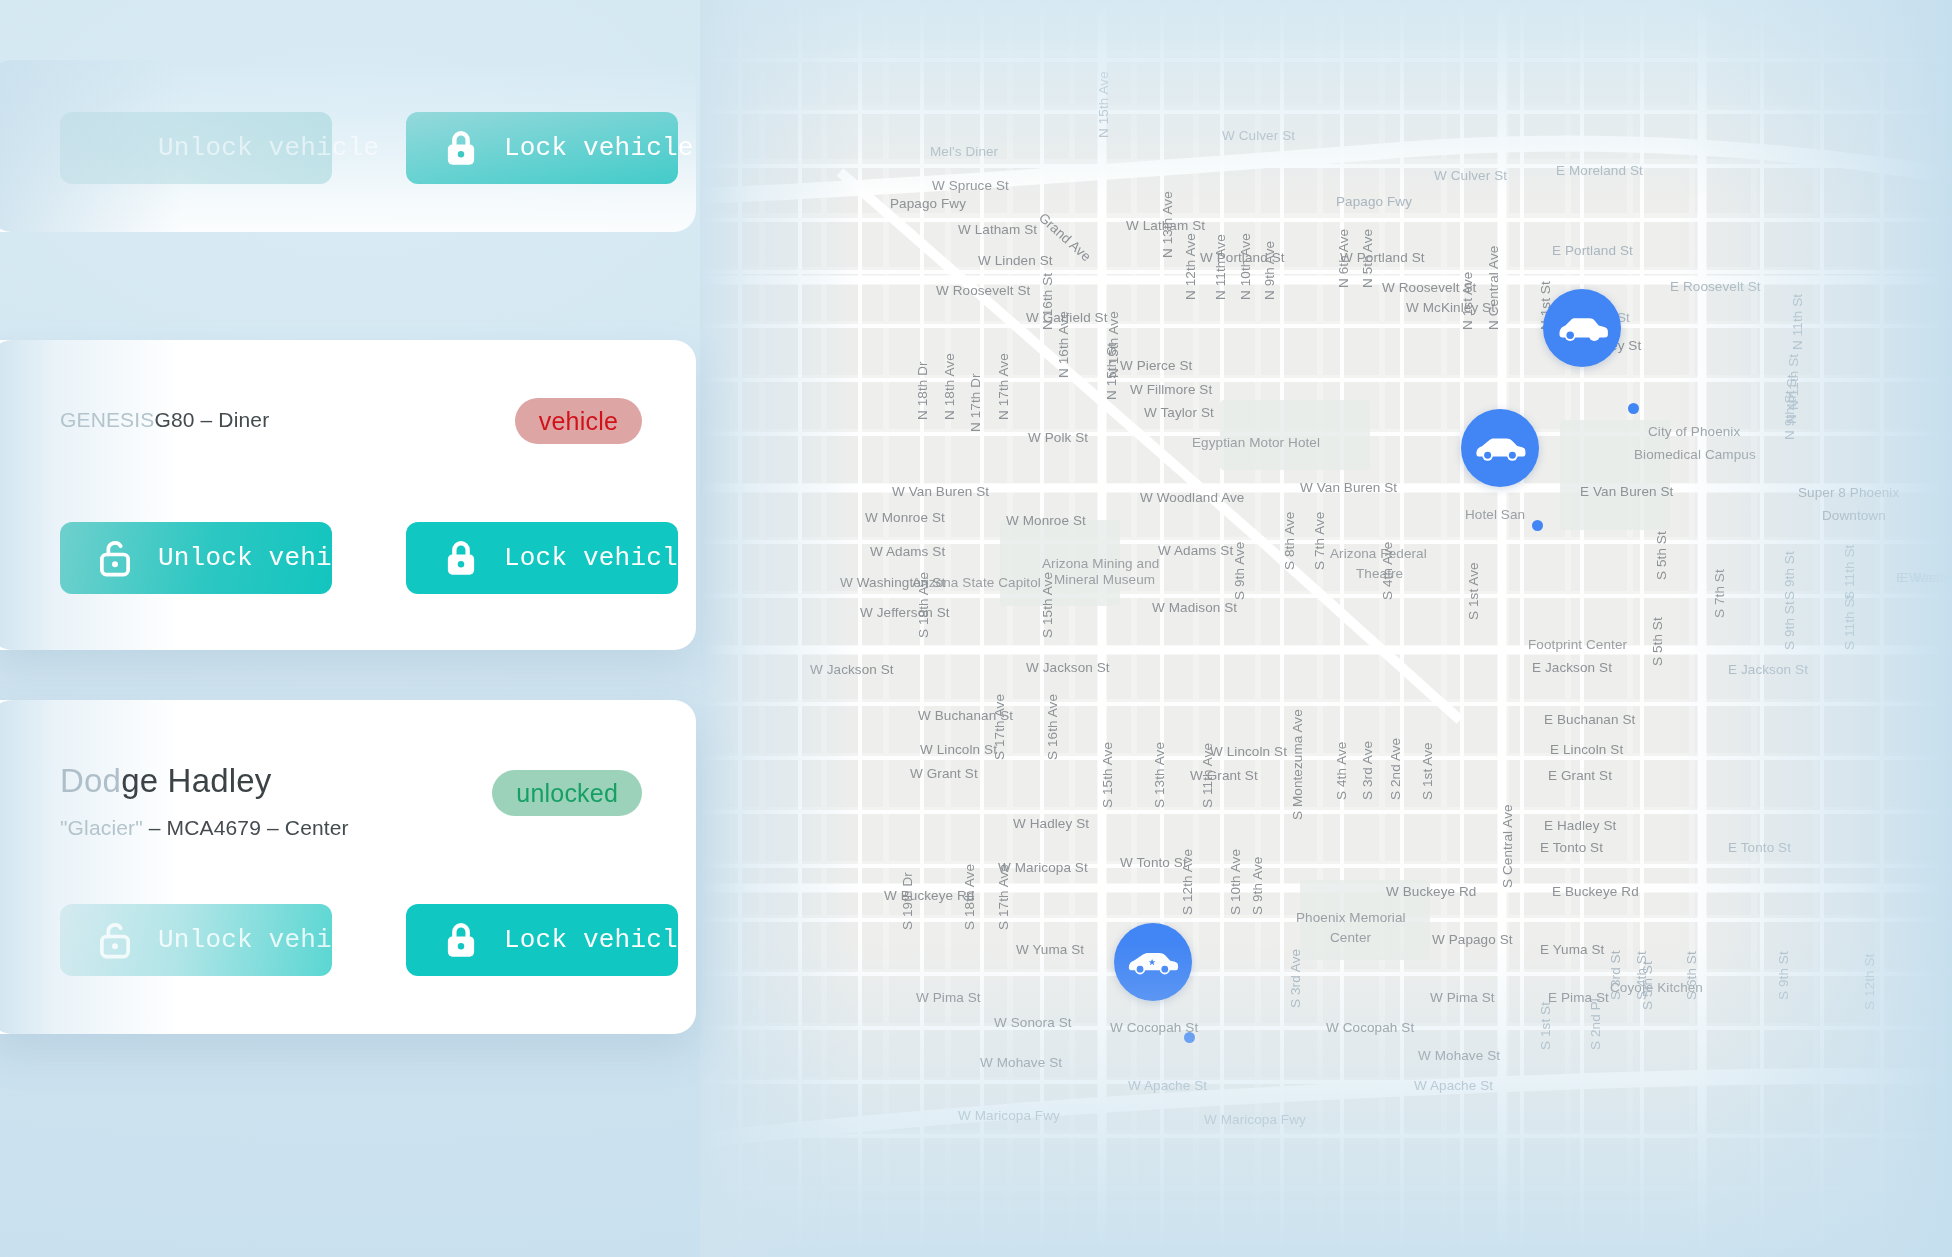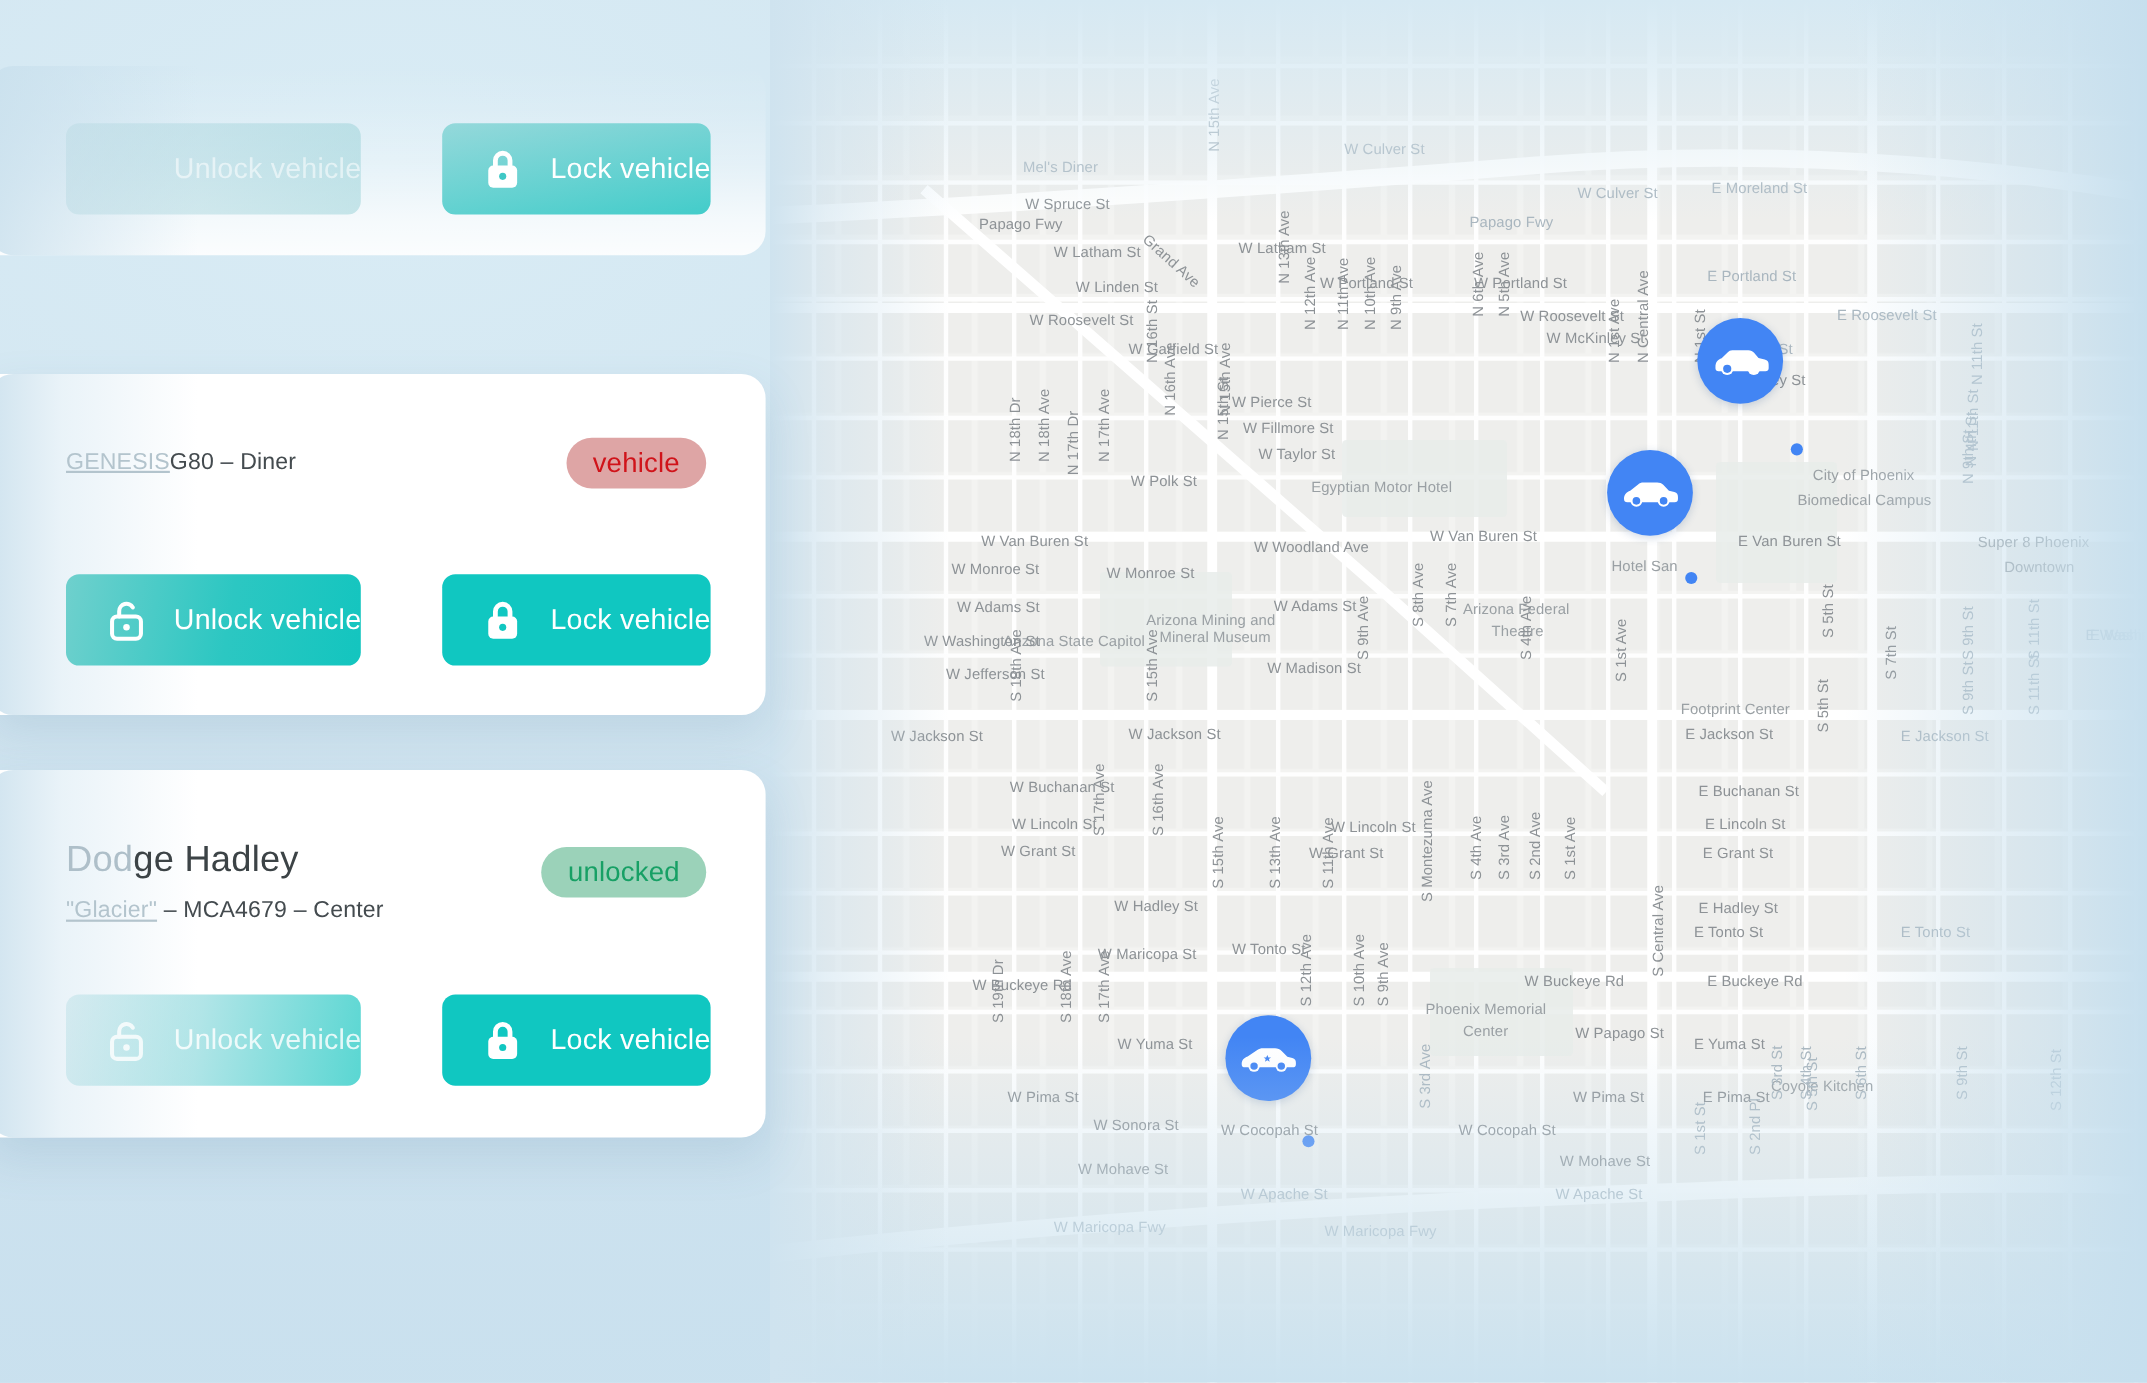--- a/index.html
+++ b/index.html
@@ -119,21 +119,21 @@
     letter-spacing:.2px;
   }
   .card-title .ghost { color:#aebfc9; }
 
   .card-sub {
     margin-top:16px;
     font-size:21px;
     color:#444b4f;
     letter-spacing:.15px;
   }
-  .card-sub .ghost { color:#b3c4cd;text-decoration:underline; }
+  .card-sub .ghost { color:#b3c4cd; }
 
   .badge {
     position:absolute;
     display:flex; align-items:center; justify-content:center;
     height:46px;
     padding:0 24px;
     border-radius:23px;
     font-size:25px;
     letter-spacing:.2px;
   }
@@ -144,26 +144,26 @@
     position:absolute;
     left:0; right:0;
     display:flex;
     gap:74px;
     padding:0 70px;
     z-index:2;
   }
   .btn {
     position:relative;
     display:flex; align-items:center;
-    height:83px;
+    height:72px;
     border:none;
     border-radius:12px;
     cursor:pointer;
     padding:0 0 0 34px;
-    font-family:Liberation Sans, sans-serif;
+    font-family:Liberation Mono, monospace;
   }
   .btn .btn-ico { width:42px; height:42px; flex:0 0 42px; margin-right:22px; }
   .btn .btn-ico svg { width:100%; height:100%; display:block; }
   .btn .btn-label {
     font-size:26px;
     color:#ffffff;
     letter-spacing:.2px;
     white-space:nowrap;
   }
 

